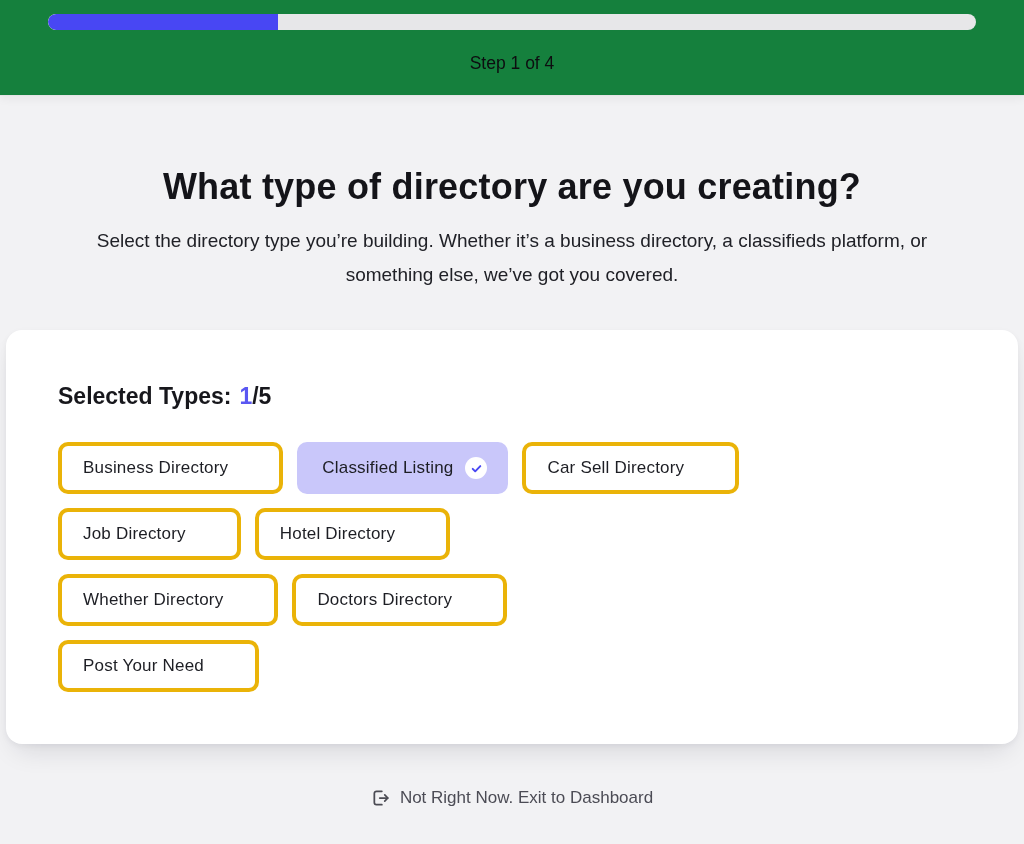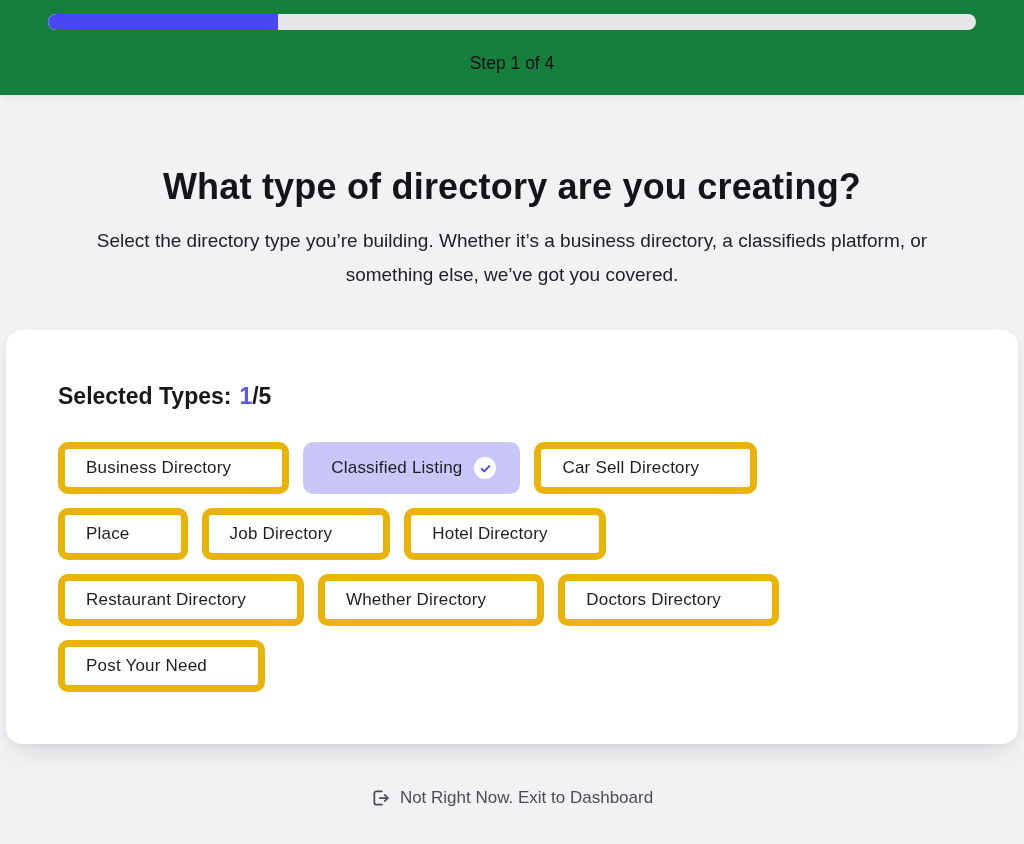--- a/index.html
+++ b/index.html
@@ -79,21 +79,21 @@
   }
   .card-title .count{color:#5a57f2;margin-left:8px;}
   .chips{display:flex;flex-direction:column;gap:14px;}
   .chip-row{display:flex;gap:14px;}
   .chip{
     display:flex;
     align-items:center;
     height:52px;
     padding:0 17px 0 21px;
     background:#ffffff;
-    border:7px solid #eab308;
+    border:4px solid #eab308;
     border-radius:10px;
     font-family:"Liberation Sans", sans-serif;
     font-size:17px;
     letter-spacing:0.2px;
     color:#1d1e24;
     cursor:pointer;
   }
   .chip-label{white-space:nowrap;}
   .chip-check{
     width:22px;height:22px;
@@ -160,53 +160,37 @@
             <span class="chip-label">Car Sell Directory</span>
             <span class="chip-check">
               <svg viewBox="0 0 24 24" width="13" height="13">
                 <path d="M5 12.6l4.6 4.6L19 7.6" fill="none" stroke="currentColor" stroke-width="3.6" stroke-linecap="round" stroke-linejoin="round"></path>
               </svg>
             </span>
           </button>
         </div>
         <div class="chip-row">
           <button type="button" class="chip" aria-pressed="false">
-            <span class="chip-label">Place</span>
-            <span class="chip-check">
-              <svg viewBox="0 0 24 24" width="13" height="13">
-                <path d="M5 12.6l4.6 4.6L19 7.6" fill="none" stroke="currentColor" stroke-width="3.6" stroke-linecap="round" stroke-linejoin="round"></path>
-              </svg>
-            </span>
-          </button>
-          <button type="button" class="chip" aria-pressed="false">
             <span class="chip-label">Job Directory</span>
             <span class="chip-check">
               <svg viewBox="0 0 24 24" width="13" height="13">
                 <path d="M5 12.6l4.6 4.6L19 7.6" fill="none" stroke="currentColor" stroke-width="3.6" stroke-linecap="round" stroke-linejoin="round"></path>
               </svg>
             </span>
           </button>
           <button type="button" class="chip" aria-pressed="false">
             <span class="chip-label">Hotel Directory</span>
             <span class="chip-check">
               <svg viewBox="0 0 24 24" width="13" height="13">
                 <path d="M5 12.6l4.6 4.6L19 7.6" fill="none" stroke="currentColor" stroke-width="3.6" stroke-linecap="round" stroke-linejoin="round"></path>
               </svg>
             </span>
           </button>
         </div>
         <div class="chip-row">
-          <button type="button" class="chip" aria-pressed="false">
-            <span class="chip-label">Restaurant Directory</span>
-            <span class="chip-check">
-              <svg viewBox="0 0 24 24" width="13" height="13">
-                <path d="M5 12.6l4.6 4.6L19 7.6" fill="none" stroke="currentColor" stroke-width="3.6" stroke-linecap="round" stroke-linejoin="round"></path>
-              </svg>
-            </span>
-          </button>
           <button type="button" class="chip" aria-pressed="false">
             <span class="chip-label">Whether Directory</span>
             <span class="chip-check">
               <svg viewBox="0 0 24 24" width="13" height="13">
                 <path d="M5 12.6l4.6 4.6L19 7.6" fill="none" stroke="currentColor" stroke-width="3.6" stroke-linecap="round" stroke-linejoin="round"></path>
               </svg>
             </span>
           </button>
           <button type="button" class="chip" aria-pressed="false">
             <span class="chip-label">Doctors Directory</span>

